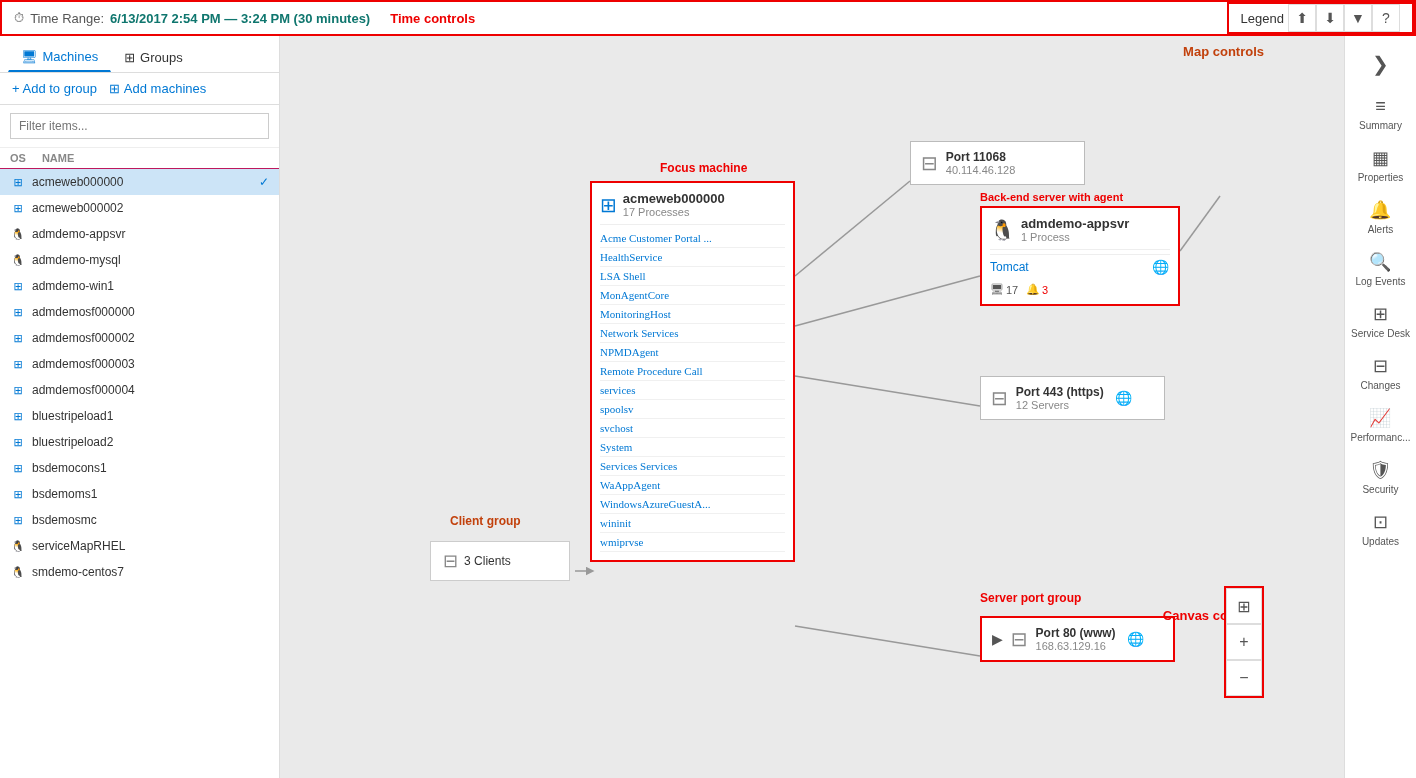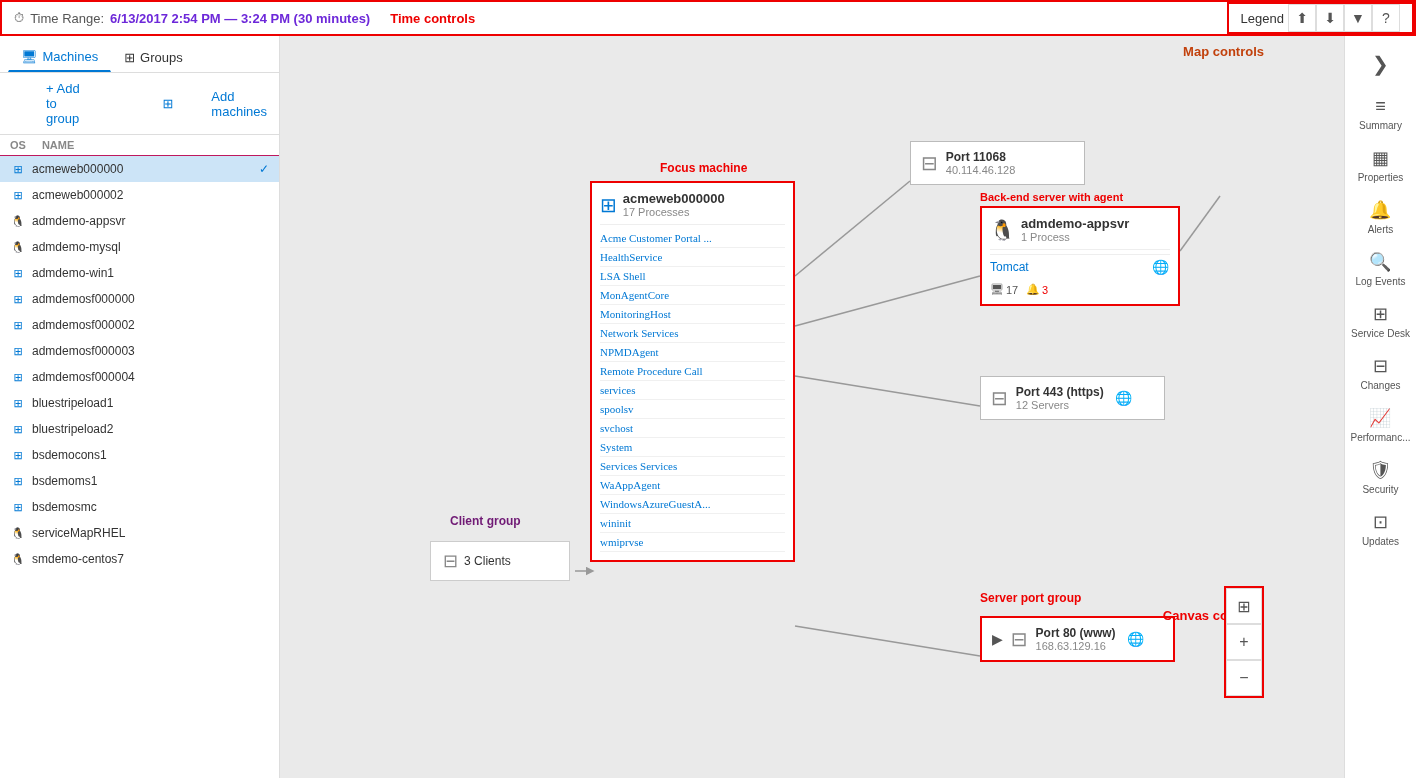--- a/index.html
+++ b/index.html
@@ -9,21 +9,21 @@
     .top-bar {
       display: flex; align-items: center; justify-content: space-between;
       background: white; border-bottom: 1px solid #ddd; height: 36px; flex-shrink: 0;
       border: 2px solid #e00;
     }
     .time-range {
       display: flex; align-items: center; gap: 6px; padding: 0 12px; font-size: 13px;
     }
     .time-range .clock-icon { color: #555; }
     .time-range .label { color: #555; font-weight: 400; }
-    .time-range .value { color: #6d28d9; font-weight: 600; }
+    .time-range .value { color: #0f766e; font-weight: 600; }
     .time-controls-label { color: #e00; font-size: 13px; font-weight: 600; flex: 1; padding-left: 8px; }
     .legend-area {
       display: flex; align-items: center; gap: 0; padding: 0 12px;
       border: 2px solid #e00;
     }
     .legend-label { font-size: 13px; color: #333; margin-right: 4px; }
     .legend-btn {
       width: 28px; height: 28px; border: 1px solid #ddd; background: white;
       display: flex; align-items: center; justify-content: center; cursor: pointer;
       font-size: 14px; color: #555;
@@ -47,21 +47,21 @@
       font-size: 13px; cursor: pointer; border: 1px solid transparent;
       color: #333;
     }
     .sidebar-tab.active {
       border-bottom: 2px solid #0078d4; color: #0078d4; font-weight: 500;
     }
     .sidebar-actions {
       display: flex; align-items: center; gap: 12px; padding: 8px 12px;
       border-bottom: 1px solid #ddd; font-size: 13px; color: #0078d4;
     }
-    .sidebar-actions span { cursor: pointer; display: flex; align-items: center; gap: 4px; margin-left: 34px; }
+    .sidebar-actions span { cursor: pointer; display: flex; align-items: center; gap: 4px; }
     .filter-input-wrap { padding: 8px 10px; border-bottom: 1px solid #eee; }
     .filter-input {
       width: 100%; padding: 5px 8px; border: 1px solid #ccc; font-size: 12px;
       color: #aaa; outline: none;
     }
     .machines-list { flex: 1; overflow-y: auto; }
     .machines-header {
       display: flex; gap: 16px; padding: 4px 10px; font-size: 11px;
       color: #888; font-weight: 600; border-bottom: 1px solid #be185d;
     }
@@ -117,21 +117,21 @@
       border-bottom: 1px solid #f0f0f0; display: flex; align-items: center; font-family: Liberation Serif, serif;
     }
 
     
     .client-group-box {
       position: absolute; left: 150px; top: 505px; width: 140px;
       background: white; border: 1px solid #ccc; padding: 8px 12px;
       display: flex; align-items: center; gap: 6px;
     }
     .client-group-label {
-      position: absolute; top: 478px; left: 170px; color: #701a75; font-size: 12px; font-weight: 600;
+      position: absolute; top: 478px; left: 170px; color: #c2410c; font-size: 12px; font-weight: 600;
     }
 
     
     .backend-box {
       position: absolute; left: 700px; top: 170px; width: 200px;
       background: white; border: 2px solid #e00; padding: 8px;
     }
     .backend-label {
       position: absolute; top: 155px; left: 700px; color: #e00; font-size: 11px; font-weight: 600;
     }
@@ -212,20 +212,23 @@
         <span>⊞</span>
         <span>Groups</span>
       </div>
     </div>
     <div class="sidebar-actions">
       <span>+ Add to group</span>
       <span>
         <span>⊞</span>
         <span>Add machines</span>
       </span>
+    </div>
+    <div class="filter-input-wrap">
+      <input class="filter-input" type="text" placeholder="Filter items..." style="">
     </div>
     <div class="machines-header">
       <span>OS</span>
       <span>NAME</span>
     </div>
     <div class="machines-list" id="machines-list">
         <div class="machine-item selected">
           <span class="os-icon win-icon">⊞</span>
           <span class="machine-name">acmeweb000000</span>
           <span class="check-icon">✓</span>

